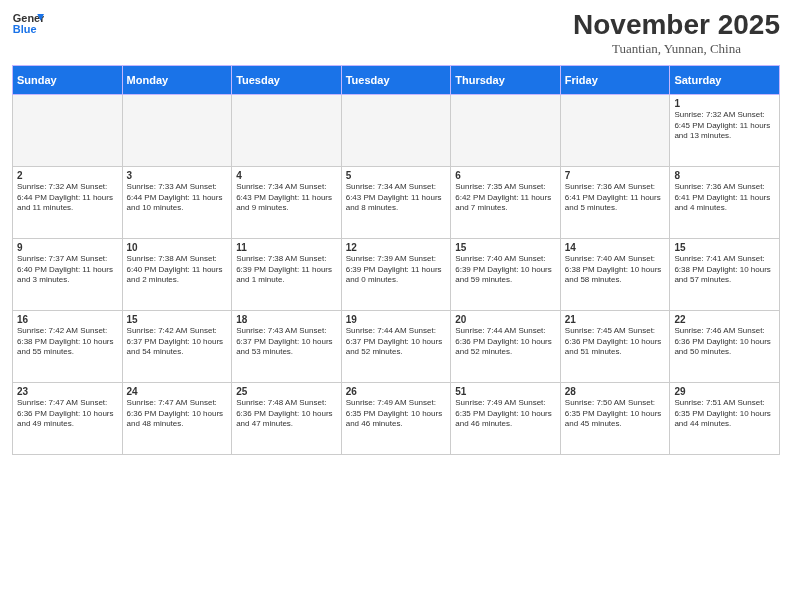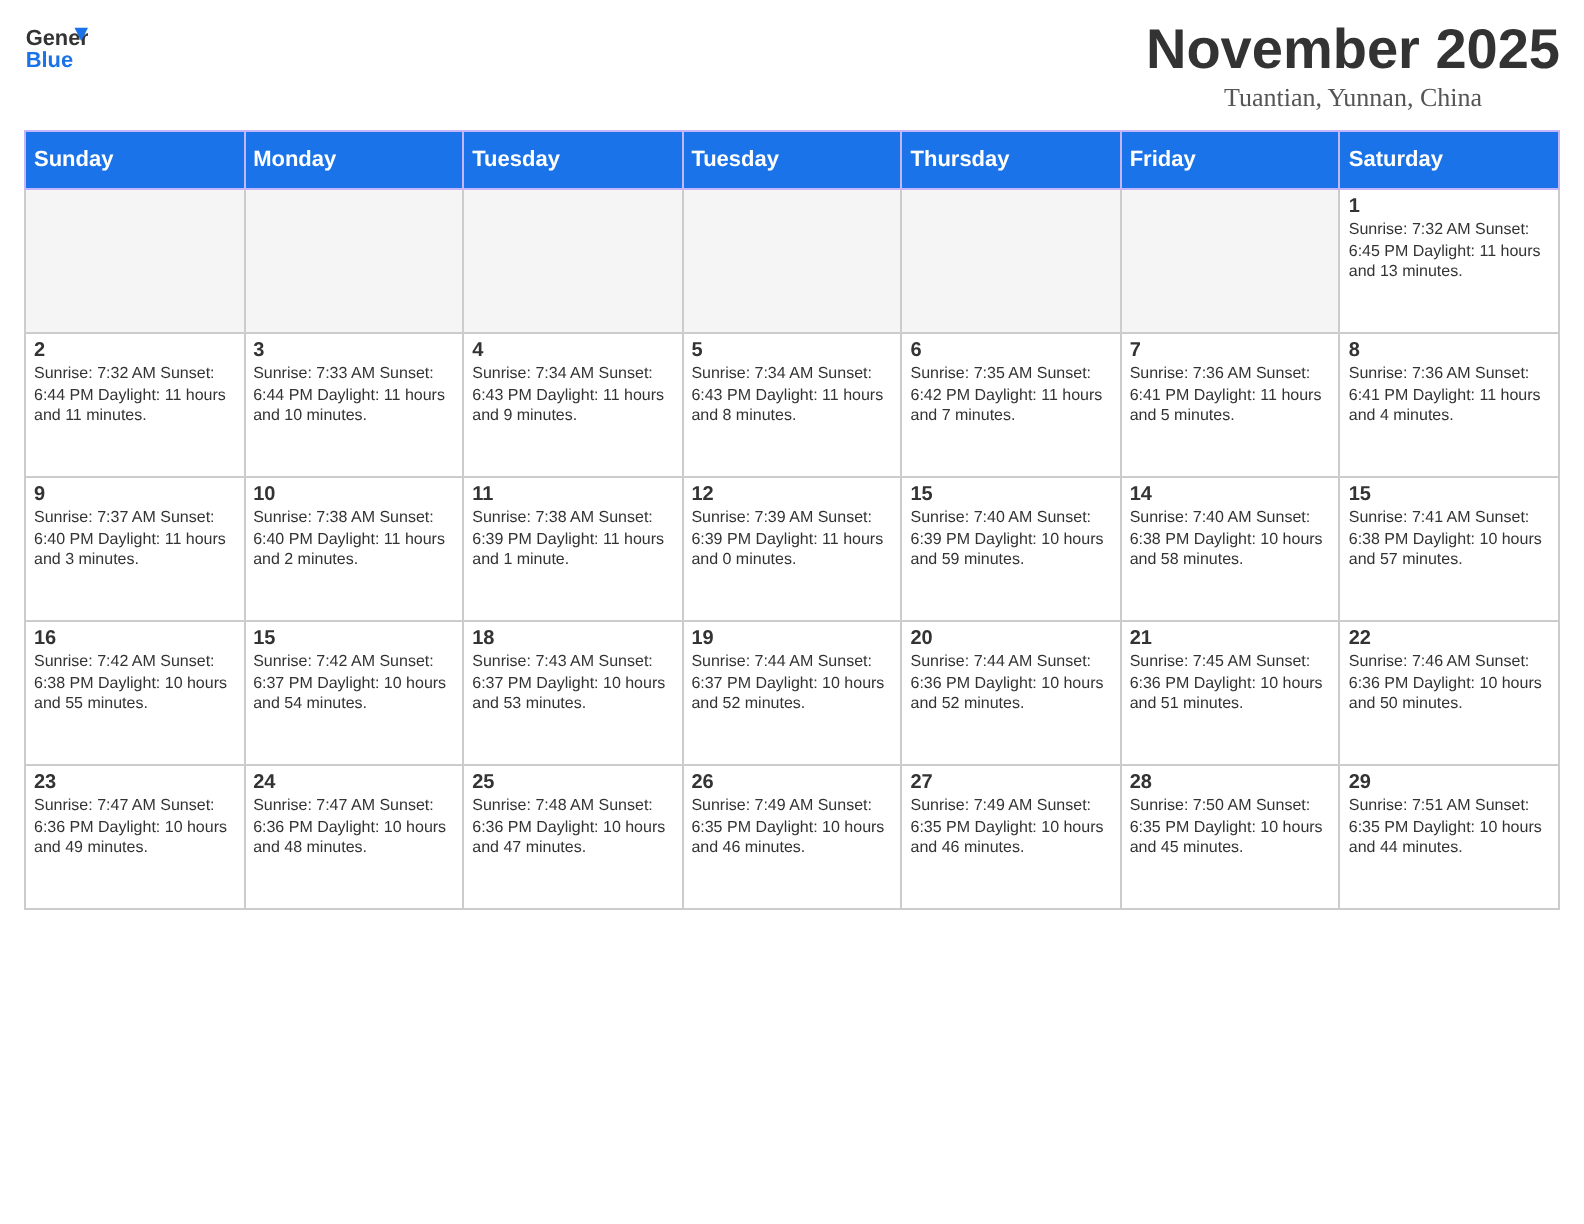--- a/index.html
+++ b/index.html
@@ -283,21 +283,21 @@
 Sunset: 6:36 PM
 Daylight: 10 hours and 47 minutes.</div>
           </td>
           <td>
             <span class="day-num">26</span>
             <div class="day-info">Sunrise: 7:49 AM
 Sunset: 6:35 PM
 Daylight: 10 hours and 46 minutes.</div>
           </td>
           <td>
-            <span class="day-num">27</span>
+            <span class="day-num">51</span>
             <div class="day-info">Sunrise: 7:49 AM
 Sunset: 6:35 PM
 Daylight: 10 hours and 46 minutes.</div>
           </td>
           <td>
             <span class="day-num">28</span>
             <div class="day-info">Sunrise: 7:50 AM
 Sunset: 6:35 PM
 Daylight: 10 hours and 45 minutes.</div>
           </td>

